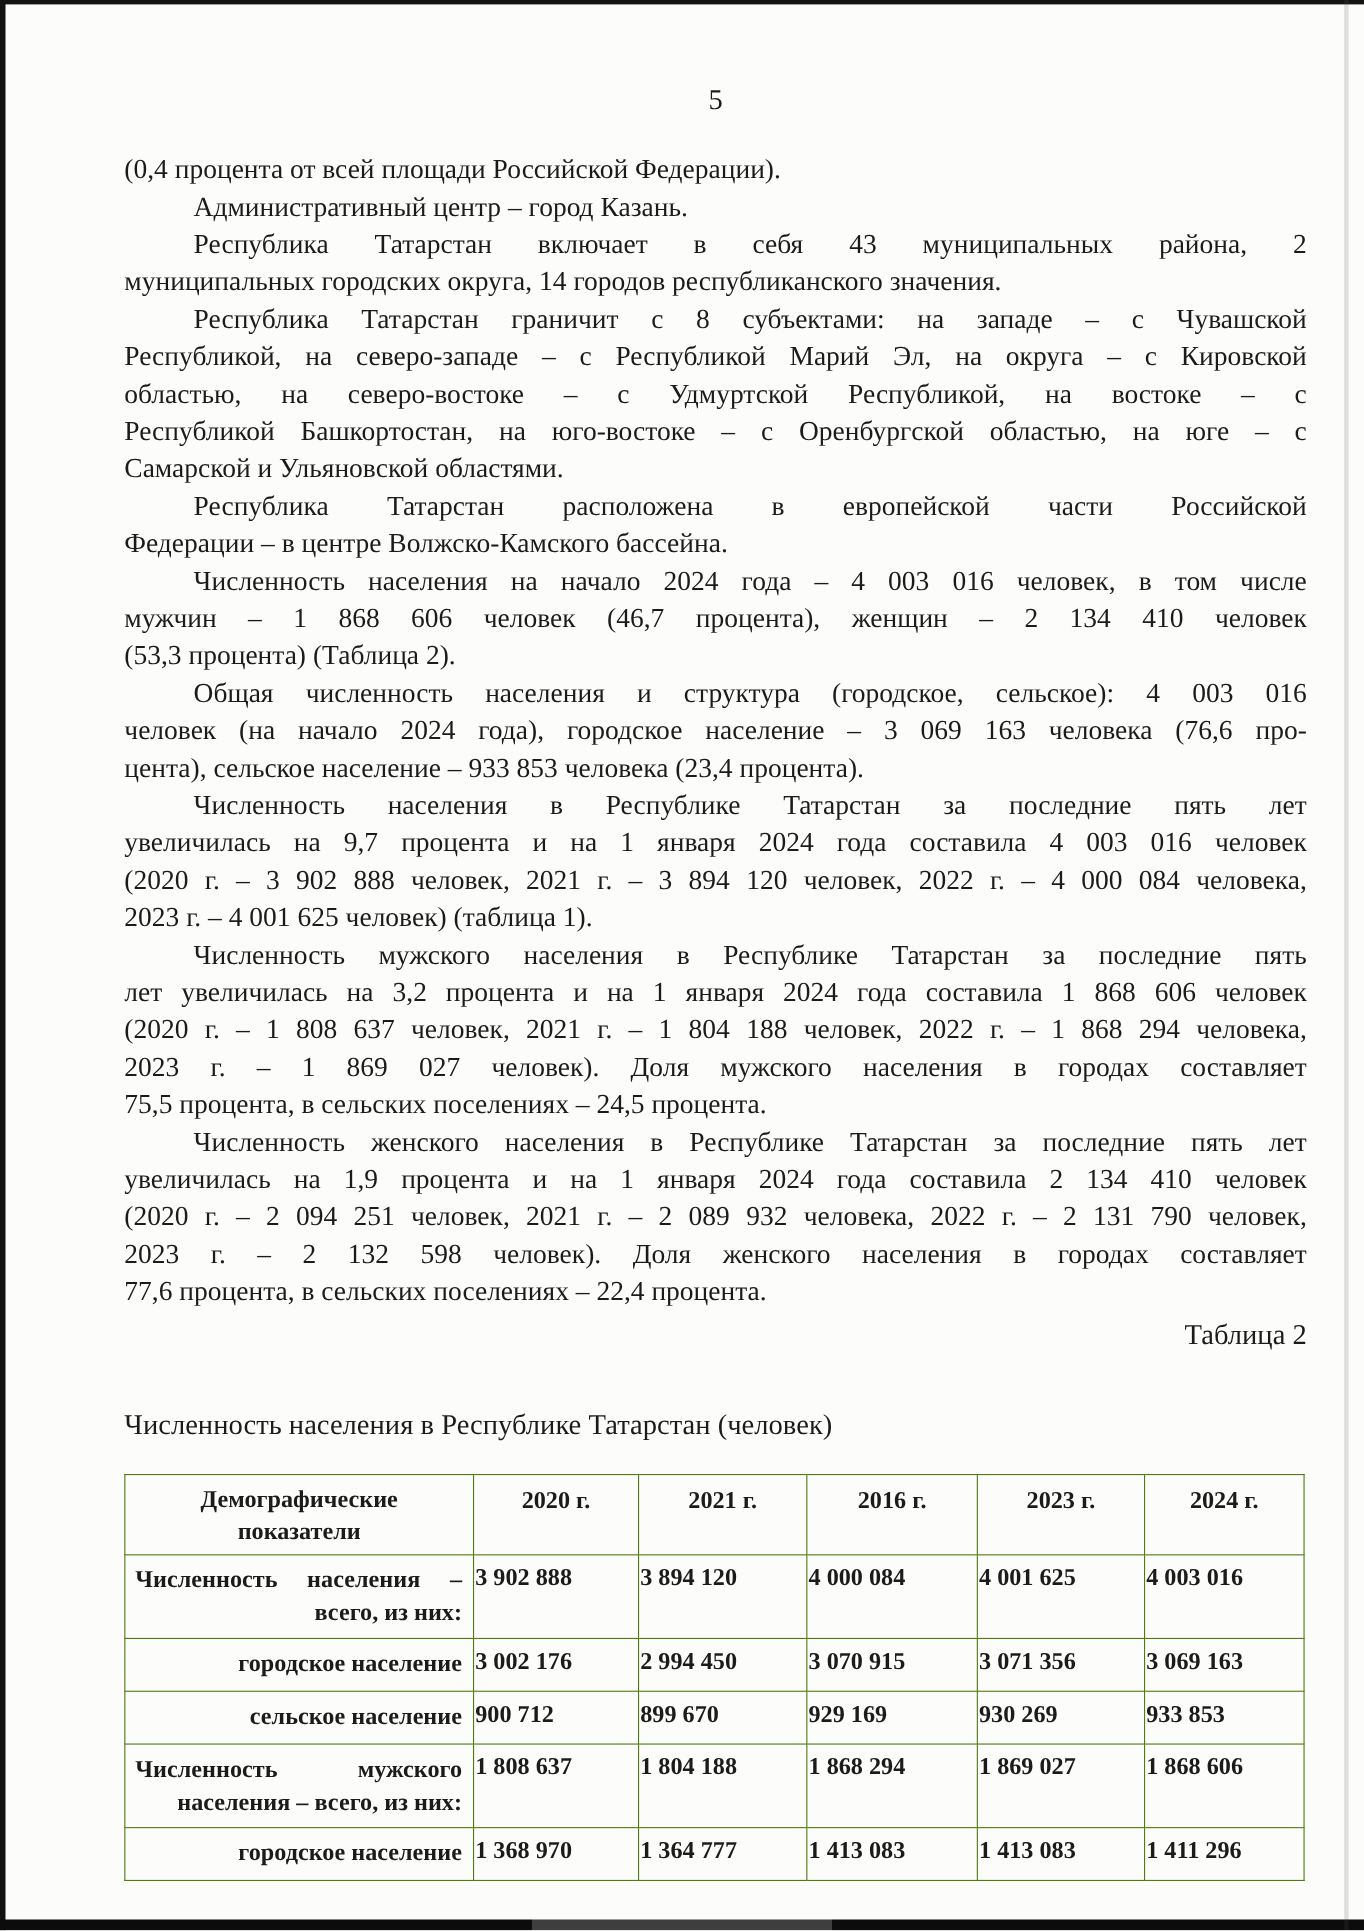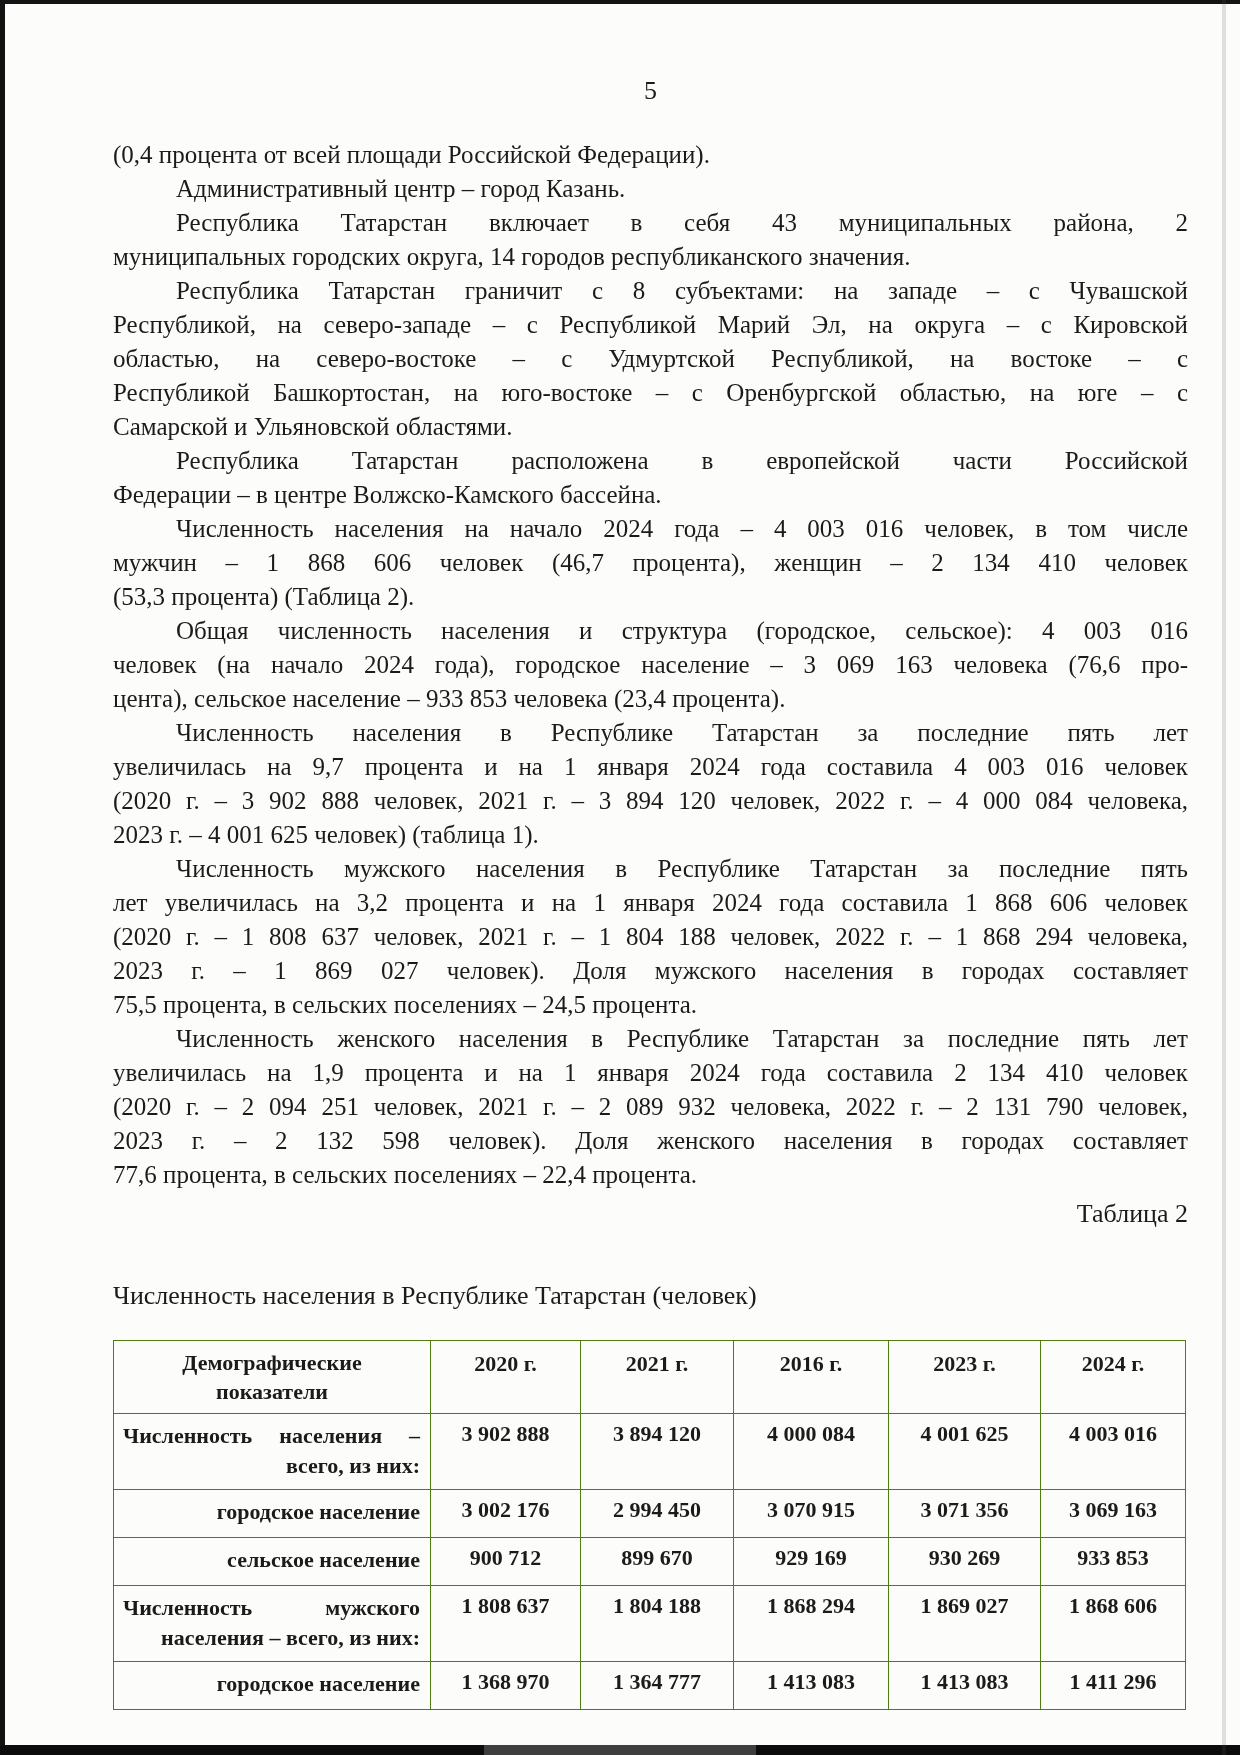--- a/index.html
+++ b/index.html
@@ -63,21 +63,21 @@
   }
   td.label {
     font-size: 22px; line-height: 30px;
     text-align: left; vertical-align: top;
     padding: 7px 10px 4px 9px;
   }
   .label-line { text-align: right; }
   .label-line.fill { text-align: justify; text-align-last: justify; }
   td.value {
     font-size: 22px; line-height: 28px;
-    text-align: center; vertical-align: top;
+    vertical-align: top;
     padding-top: 6px;
   }
   tr.tall td { height: 64px; }
   tr.short td { height: 36px; }
 </style>
 </head>
 <body>
 
 <div class="page">
   <div class="edge-top"></div>

